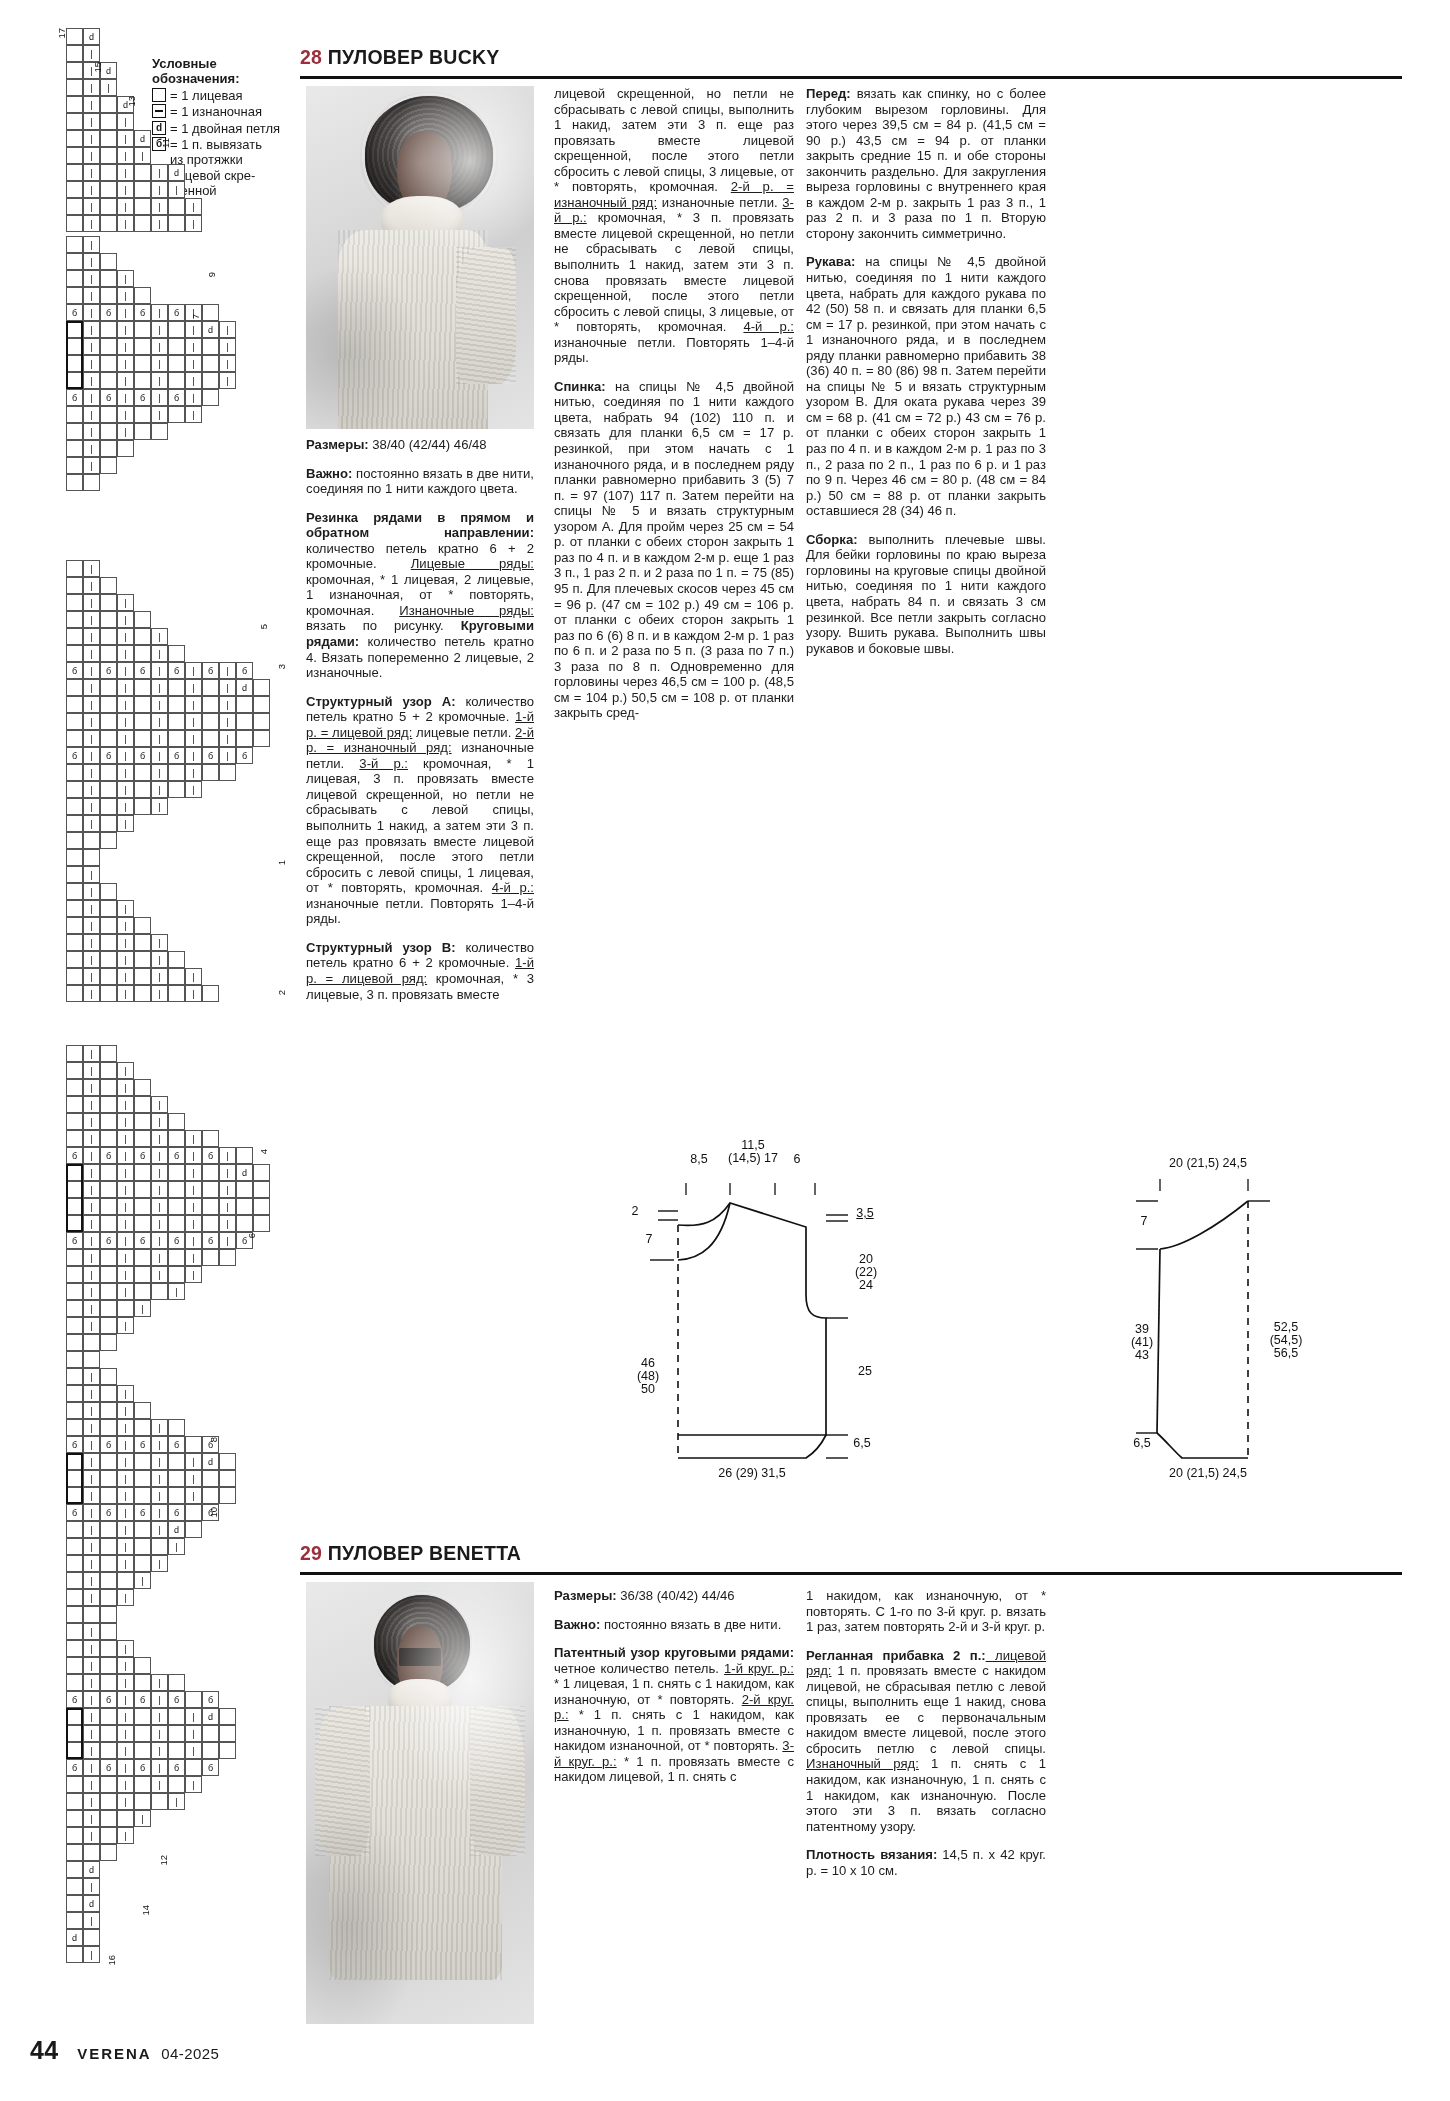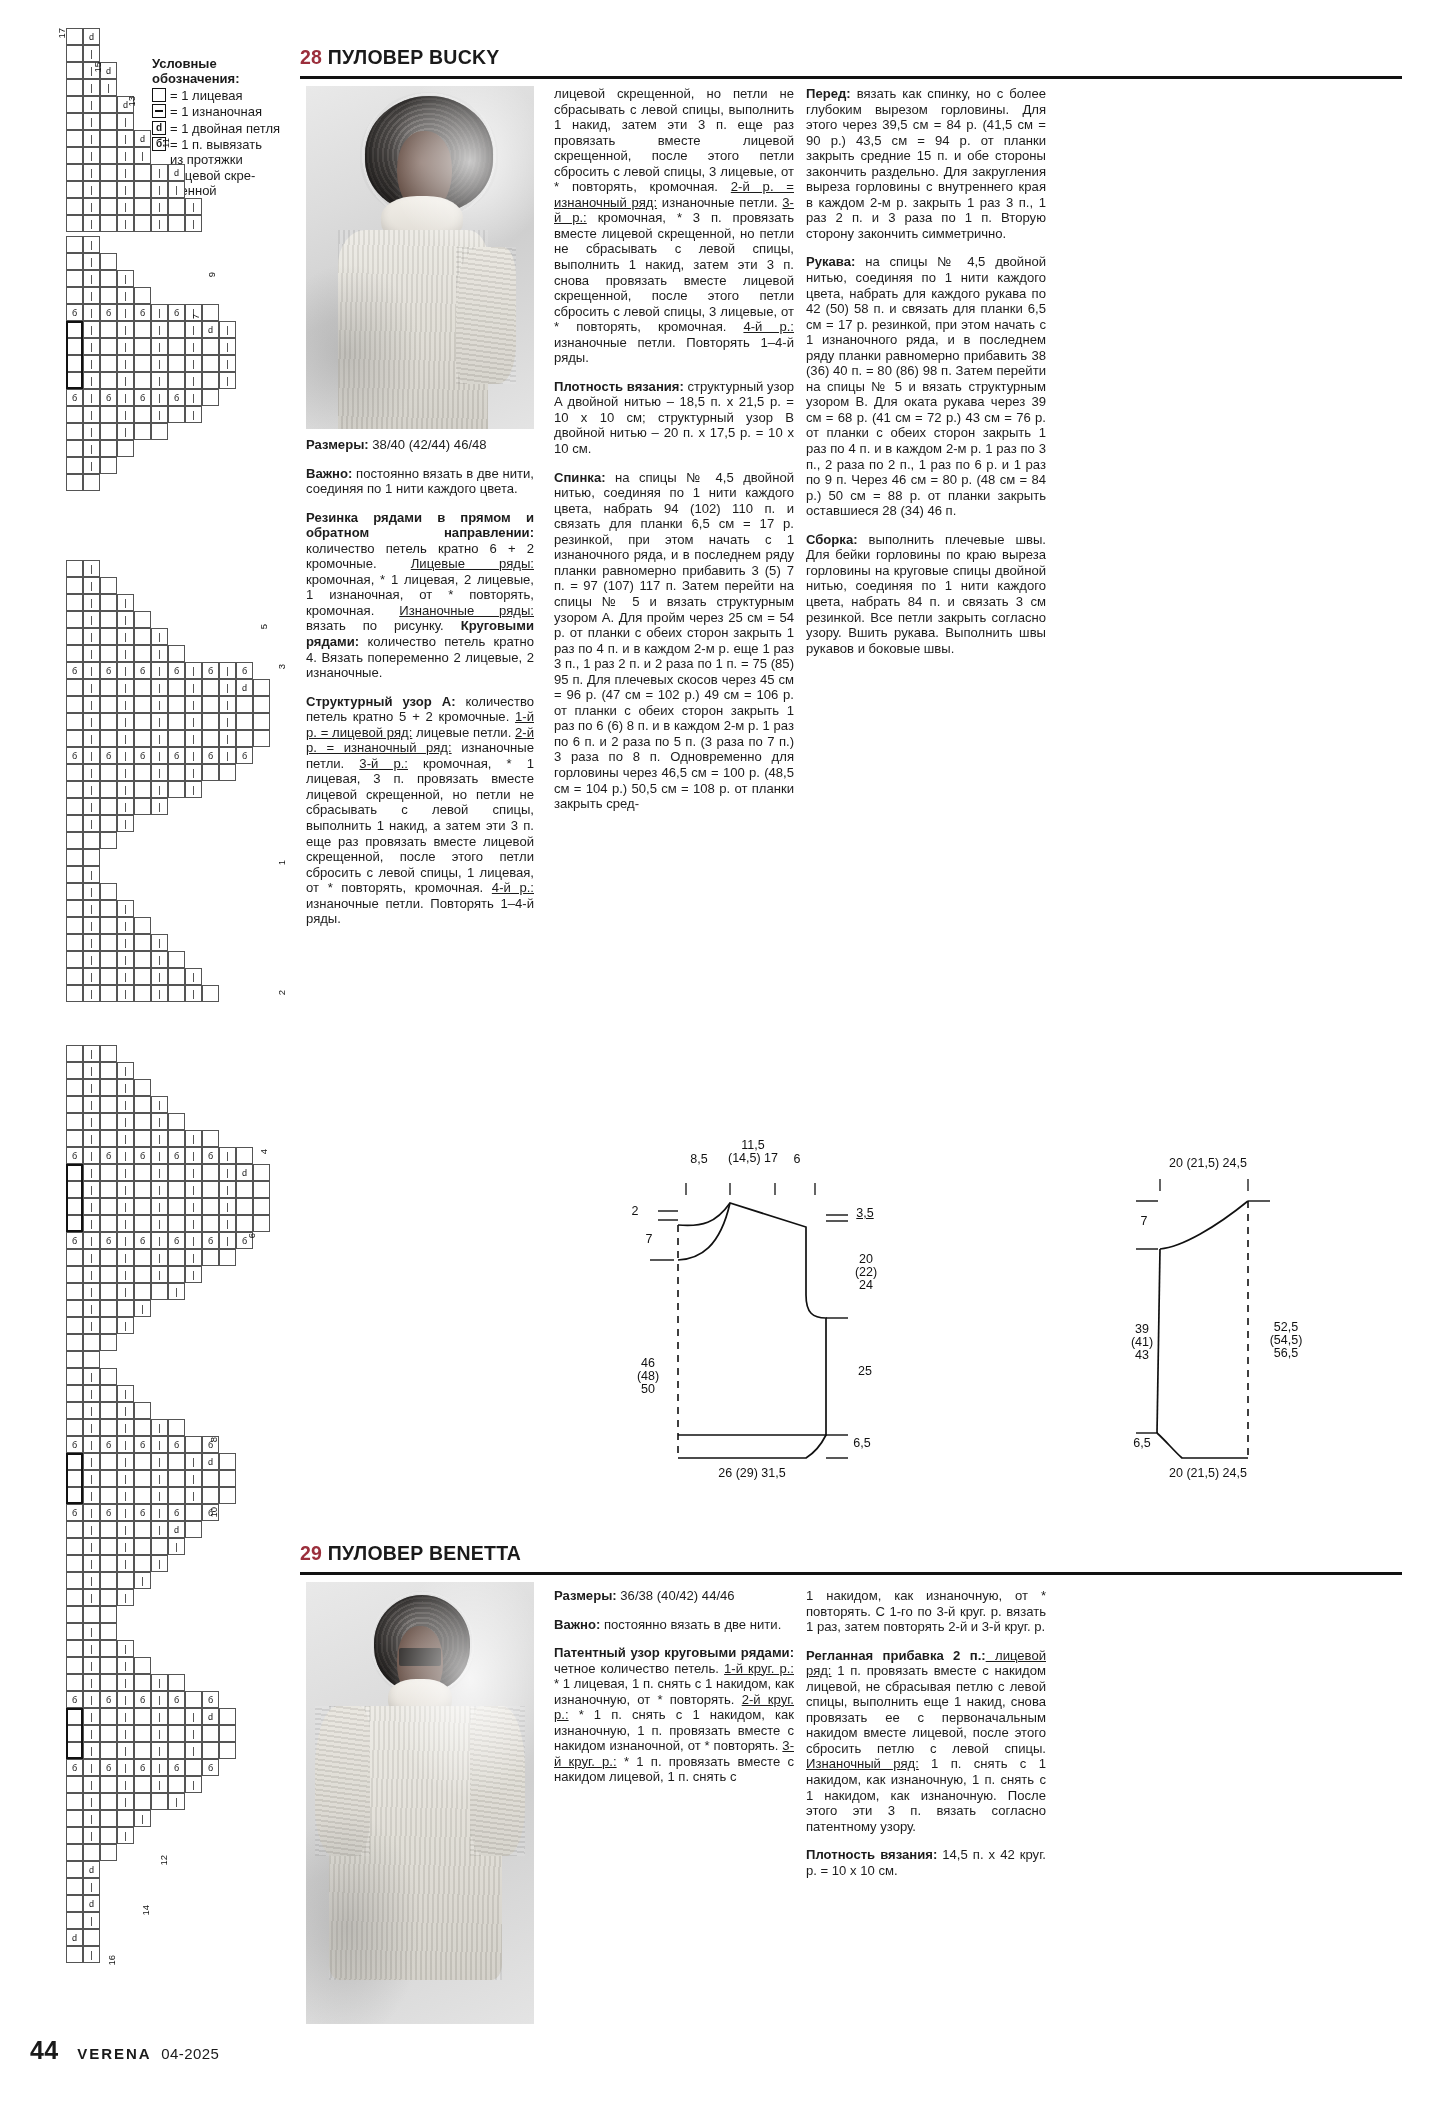--- a/index.html
+++ b/index.html
@@ -1522,25 +1522,25 @@
     <div class="body-k" style="left:14%;top:42%;width:66%;height:58%;border-radius:18% 14% 0 0;"></div>
     <div class="arm" style="left:66%;top:47%;width:26%;height:40%;border-radius:40% 22% 30% 18%;"></div>
     <div class="blur"></div>
   </div>
 
   <div class="col" style="left:306px;top:437px;width:228px;">
     <p><b>Размеры:</b><span> 38/40 (42/44) 46/48</span></p>
     <p><b>Важно:</b><span> постоянно вязать в две нити, соединяя по 1 нити каждого цвета.</span></p>
     <p><b>Резинка рядами в прямом и обратном направлении:</b><span> количество петель кратно 6 + 2 кромочные. </span><u>Лицевые ряды:</u><span> кромочная, * 1 лицевая, 2 лицевые, 1 изнаночная, от * повторять, кромочная. </span><u>Изнаночные ряды:</u><span> вязать по рисунку. </span><b>Круговыми рядами:</b><span> количество петель кратно 4. Вязать попеременно 2 лицевые, 2 изнаночные.</span></p>
     <p><b>Структурный узор A:</b><span> количество петель кратно 5 + 2 кромочные. </span><u>1-й р. = лицевой ряд:</u><span> лицевые петли. </span><u>2-й р. = изнаночный ряд:</u><span> изнаночные петли. </span><u>3-й р.:</u><span> кромочная, * 1 лицевая, 3 п. провязать вместе лицевой скрещенной, но петли не сбрасывать с левой спицы, выполнить 1 накид, а затем эти 3 п. еще раз провязать вместе лицевой скрещенной, после этого петли сбросить с левой спицы, 1 лицевая, от * повторять, кромочная. </span><u>4-й р.:</u><span> изнаночные петли. Повторять 1–4-й ряды.</span></p>
+    <p><b>Структурный узор B:</b><span> количество петель кратно 6 + 2 кромочные. </span><u>1-й р. = лицевой ряд:</u><span> кромочная, * 3 лицевые, 3 п. провязать вместе</span></p>
   </div>
 
   <div class="col" style="left:554px;top:86px;width:240px;">
     <p><span>лицевой скрещенной, но петли не сбрасывать с левой спицы, выполнить 1 накид, затем эти 3 п. еще раз провязать вместе лицевой скрещенной, после этого петли сбросить с левой спицы, 3 лицевые, от * повторять, кромочная. </span><u>2-й р. = изнаночный ряд:</u><span> изнаночные петли. </span><u>3-й р.:</u><span> кромочная, * 3 п. провязать вместе лицевой скрещенной, но петли не сбрасывать с левой спицы, выполнить 1 накид, затем эти 3 п. снова провязать вместе лицевой скрещенной, после этого петли сбросить с левой спицы, 3 лицевые, от * повторять, кромочная. </span><u>4-й р.:</u><span> изнаночные петли. Повторять 1–4-й ряды.</span></p>
-    <p><b>Плотность вязания:</b><span> структурный узор A двойной нитью – 18,5 п. х 21,5 р. = 10 х 10 см; структурный узор B двойной нитью – 20 п. х 17,5 р. = 10 х 10 см.</span></p>
     <p><b>Спинка:</b><span> на спицы № 4,5 двойной нитью, соединяя по 1 нити каждого цвета, набрать 94 (102) 110 п. и связать для планки 6,5 см = 17 р. резинкой, при этом начать с 1 изнаночного ряда, и в последнем ряду планки равномерно прибавить 3 (5) 7 п. = 97 (107) 117 п. Затем перейти на спицы № 5 и вязать структурным узором A. Для пройм через 25 см = 54 р. от планки с обеих сторон закрыть 1 раз по 4 п. и в каждом 2-м р. еще 1 раз 3 п., 1 раз 2 п. и 2 раза по 1 п. = 75 (85) 95 п. Для плечевых скосов через 45 см = 96 р. (47 см = 102 р.) 49 см = 106 р. от планки с обеих сторон закрыть 1 раз по 6 (6) 8 п. и в каждом 2-м р. 1 раз по 6 п. и 2 раза по 5 п. (3 раза по 7 п.) 3 раза по 8 п. Одновременно для горловины через 46,5 см = 100 р. (48,5 см = 104 р.) 50,5 см = 108 р. от планки закрыть сред-</span></p>
   </div>
 
   <div class="col" style="left:806px;top:86px;width:240px;">
     <p><b>Перед:</b><span> вязать как спинку, но с более глубоким вырезом горловины. Для этого через 39,5 см = 84 р. (41,5 см = 90 р.) 43,5 см = 94 р. от планки закрыть средние 15 п. и обе стороны закончить раздельно. Для закругления выреза горловины с внутреннего края в каждом 2-м р. закрыть 1 раз 3 п., 1 раз 2 п. и 3 раза по 1 п. Вторую сторону закончить симметрично.</span></p>
     <p><b>Рукава:</b><span> на спицы № 4,5 двойной нитью, соединяя по 1 нити каждого цвета, набрать для каждого рукава по 42 (50) 58 п. и связать для планки 6,5 см = 17 р. резинкой, при этом начать с 1 изнаночного ряда, и в последнем ряду планки равномерно прибавить 38 (36) 40 п. = 80 (86) 98 п. Затем перейти на спицы № 5 и вязать структурным узором B. Для оката рукава через 39 см = 68 р. (41 см = 72 р.) 43 см = 76 р. от планки с обеих сторон закрыть 1 раз по 4 п. и в каждом 2-м р. 1 раз по 3 п., 2 раза по 2 п., 1 раз по 6 р. и 1 раз по 9 п. Через 46 см = 80 р. (48 см = 84 р.) 50 см = 88 р. от планки закрыть оставшиеся 28 (34) 46 п.</span></p>
     <p><b>Сборка:</b><span> выполнить плечевые швы. Для бейки горловины по краю выреза горловины на круговые спицы двойной нитью, соединяя по 1 нити каждого цвета, набрать 84 п. и связать 3 см резинкой. Все петли закрыть согласно узору. Вшить рукава. Выполнить швы рукавов и боковые швы.</span></p>
   </div>
 
   <div class="schem" style="left:630px;top:1175px;width:320px;height:290px;">

